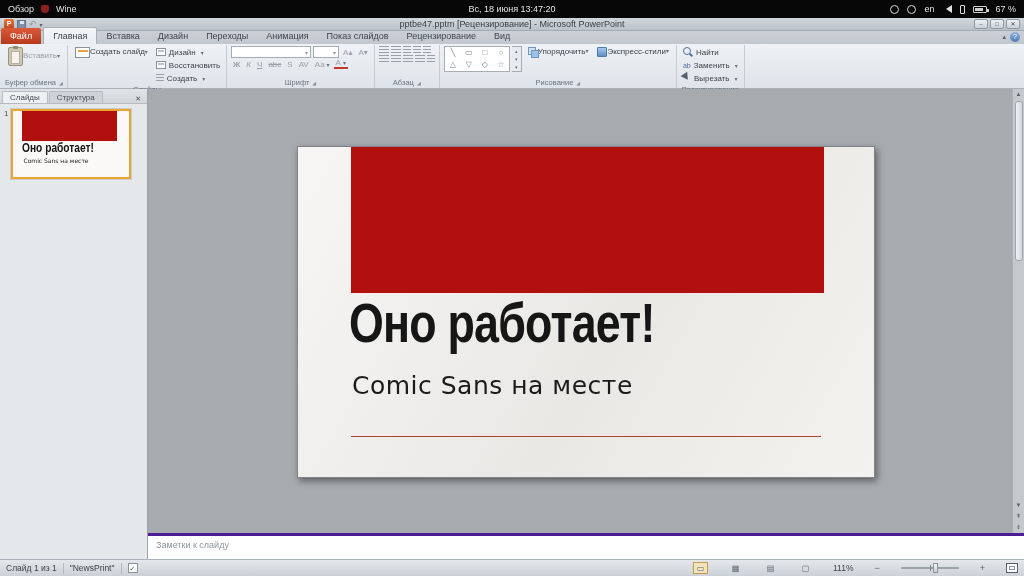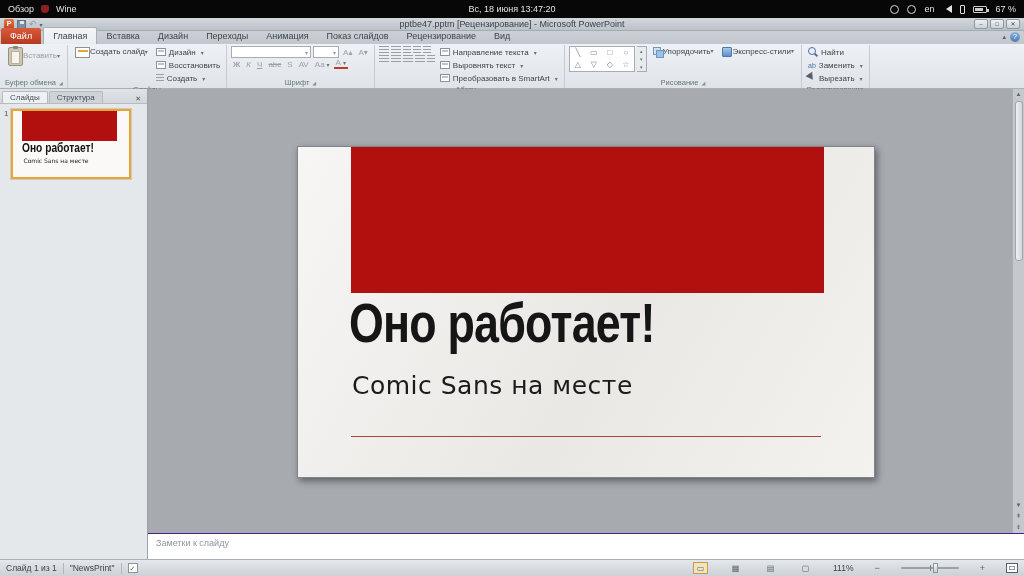--- a/index.html
+++ b/index.html
@@ -118,21 +118,21 @@
   .s-title{position:absolute;left:51px;top:146px;font-size:56px;font-weight:bold;color:#161616;line-height:1.08;transform:scaleX(.8);transform-origin:left top;letter-spacing:-1px;white-space:nowrap}
   .s-sub{position:absolute;left:54px;top:224px;font-size:25px;color:#1b1b1b;font-family:"DejaVu Sans",sans-serif;letter-spacing:.5px;white-space:nowrap}
   .s-line{position:absolute;left:53px;top:289px;width:470px;height:1px;background:#b0423c}
   .v-scroll{position:absolute;right:0;top:0;bottom:0;width:12px;background:#c4c9ce;border-left:1px solid #aab0b6;display:flex;flex-direction:column;align-items:center;font-size:6px;color:#5a6068}
   .vs-btn{height:11px;width:100%;text-align:center;line-height:11px}
   .vs-up::before{content:"▲"}.vs-down::before{content:"▼"}
   .vs-prev::before{content:"⇞"}.vs-next::before{content:"⇟"}
   .vs-thumb{width:8px;height:160px;background:linear-gradient(90deg,#eef1f4,#d3d8dd);border:1px solid #9fa6ad;border-radius:3px;margin:1px 0}
   .vs-space{flex:1}
 
-  .notes{height:26px;background:#fff;border-top:1px solid #4c1d95;font-size:9px;color:#8e949b;padding:4px 8px}
+  .notes{height:26px;background:#fff;border-top:3px solid #4c1d95;font-size:9px;color:#8e949b;padding:4px 8px}
 
   
   .statusbar{height:17px;background:linear-gradient(#e4e8ec,#cbd1d7);border-top:1px solid #a9b0b7;display:flex;align-items:center;font-size:8.5px;color:#3e444b;padding:0 6px;gap:6px}
   .sb-sep{width:1px;height:11px;background:#b2b8be}
   .ic-spell{width:10px;height:10px;border:1px solid #8a929b;background:#fff;font-size:7px;color:#3a7a3a;text-align:center;line-height:9px}
   .ic-spell::before{content:"✓"}
   .sb-right{margin-left:auto;display:flex;align-items:center;gap:20px}
   .view-btn{width:15px;height:12px;display:flex;align-items:center;justify-content:center;font-size:8px;color:#55606b;border:1px solid transparent}
   .view-btn.on{border-color:#c89b4a;background:#f3e4bf}
   .vb-normal::before{content:"▭"}.vb-sorter::before{content:"▦"}.vb-read::before{content:"▤"}.vb-show::before{content:"▢"}
@@ -279,34 +279,20 @@
             <span class="ic-lines sh"></span>
           </div>
           <div class="row">
             <span class="ic-lines"></span>
             <span class="ic-lines"></span>
             <span class="ic-lines"></span>
             <span class="ic-lines"></span>
             <span class="ic-lines sh"></span>
           </div>
         </div>
-        <div class="col">
-          <div class="btn-sm dd">
-            <span class="ic-box"></span>
-            <span>Направление текста</span>
-          </div>
-          <div class="btn-sm dd">
-            <span class="ic-box"></span>
-            <span>Выровнять текст</span>
-          </div>
-          <div class="btn-sm dd">
-            <span class="ic-box"></span>
-            <span>Преобразовать в SmartArt</span>
-          </div>
-        </div>
       </div>
       <div class="rg-label">
         <span>Абзац</span>
         <span class="launcher"></span>
       </div>
     </div>
 
     <div class="rgroup">
       <div class="rg-body">
         <div class="row" style="align-items:flex-start">

